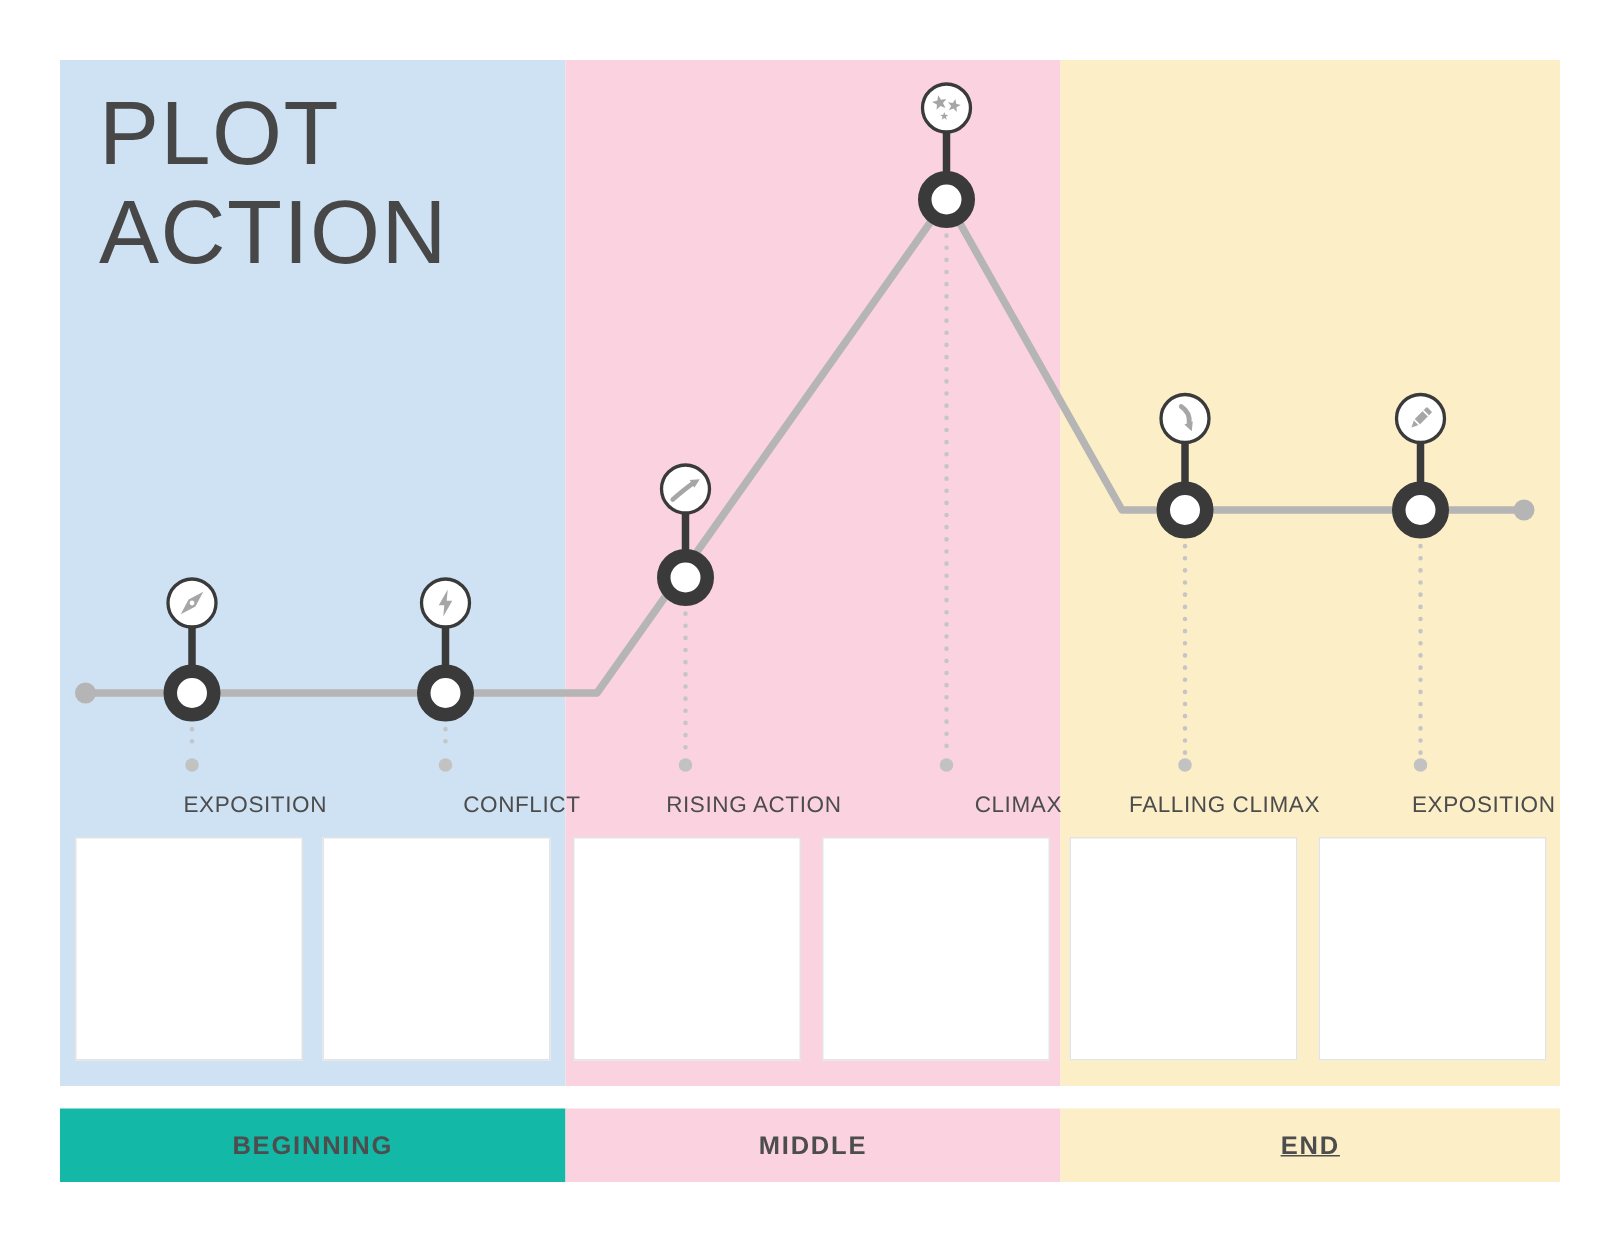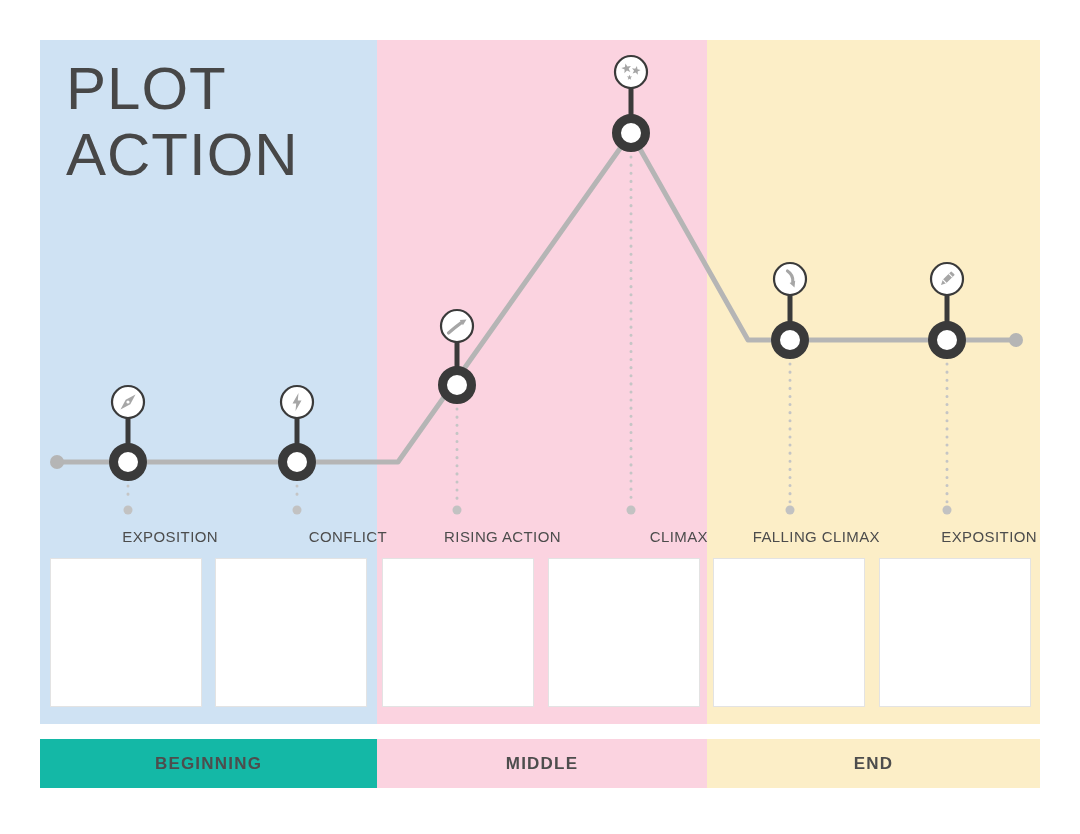--- a/index.html
+++ b/index.html
@@ -150,16 +150,16 @@
   <div class="note-box" style="left:50px;"></div>
   <div class="note-box" style="left:215px;"></div>
   <div class="note-box" style="left:382px;"></div>
   <div class="note-box" style="left:548px;"></div>
   <div class="note-box" style="left:713px;"></div>
   <div class="note-box" style="left:879px;"></div>
 
   <div class="footer">
     <div class="band b1" style="background: #14b8a6;">BEGINNING</div>
     <div class="band b2" style="background: rgb(251, 211, 224);">MIDDLE</div>
-    <div class="band b3" style="background: rgb(252, 238, 199);">END</div>
+    <div class="band b3" style="background: rgb(252, 238, 199); text-decoration: underline;">END</div>
   </div>
 
 </div>
 
 </body></html>

